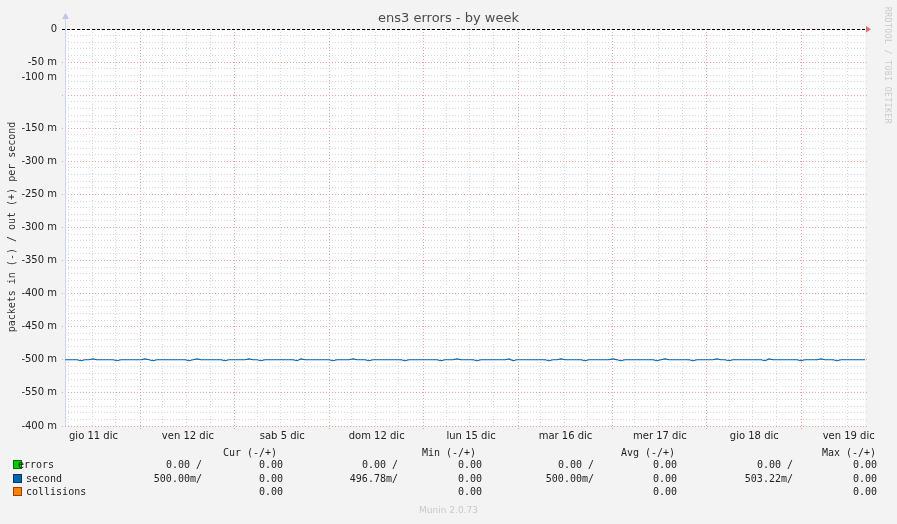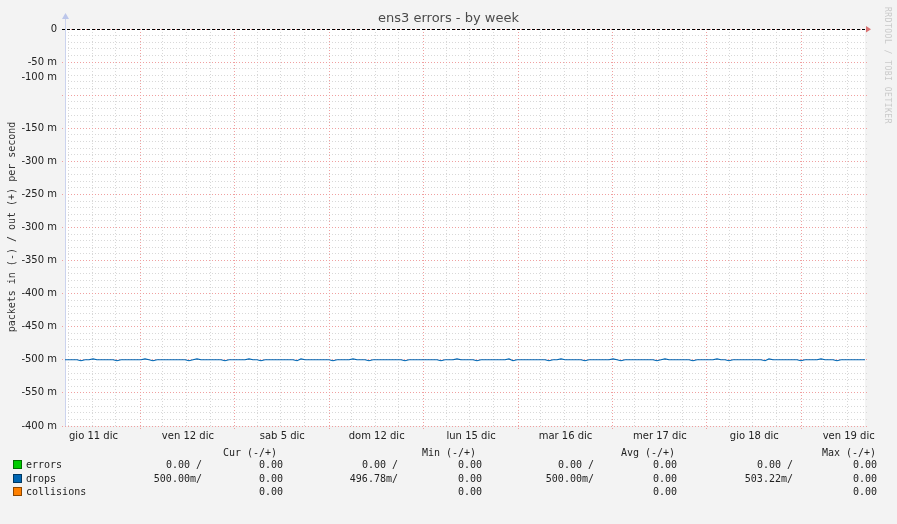--- a/index.html
+++ b/index.html
@@ -174,40 +174,41 @@
       <div class="xtick" style="left: 659.9px;">mer 17 dic</div>
       <div class="xtick" style="left: 754.3px;">gio 18 dic</div>
       <div class="xtick" style="left: 848.7px;">ven 19 dic</div>
     </div>
   <div id="legend">
       <div class="lheader" style="left: 250px; top: 447px;">Cur (-/+)</div>
       <div class="lheader" style="left: 449px; top: 447px;">Min (-/+)</div>
       <div class="lheader" style="left: 648px; top: 447px;">Avg (-/+)</div>
       <div class="lheader" style="left: 849px; top: 447px;">Max (-/+)</div>
       <div class="lswatch" style="left: 13px; top: 460px; background: rgb(0, 204, 0);"></div>
-      <div class="llabel" style="left: 26px; top: 459px;">errors</div>
+      <div class="llabel" style="left: 18px; top: 459px;">errors</div>
       <div class="lcell" style="right: 695px; top: 459px;">0.00 /</div>
       <div class="lcell" style="right: 614px; top: 459px;">0.00</div>
       <div class="lcell" style="right: 499px; top: 459px;">0.00 /</div>
       <div class="lcell" style="right: 415px; top: 459px;">0.00</div>
       <div class="lcell" style="right: 303px; top: 459px;">0.00 /</div>
       <div class="lcell" style="right: 220px; top: 459px;">0.00</div>
       <div class="lcell" style="right: 104px; top: 459px;">0.00 /</div>
       <div class="lcell" style="right: 20px; top: 459px;">0.00</div>
       <div class="lswatch" style="left: 13px; top: 473.5px; background: rgb(0, 102, 179);"></div>
-      <div class="llabel" style="left: 26px; top: 472.5px;">drops</div>
+      <div class="llabel" style="left: 26px; top: 472.5px;">second</div>
       <div class="lcell" style="right: 695px; top: 472.5px;">500.00m/</div>
       <div class="lcell" style="right: 614px; top: 472.5px;">0.00</div>
       <div class="lcell" style="right: 499px; top: 472.5px;">496.78m/</div>
       <div class="lcell" style="right: 415px; top: 472.5px;">0.00</div>
       <div class="lcell" style="right: 303px; top: 472.5px;">500.00m/</div>
       <div class="lcell" style="right: 220px; top: 472.5px;">0.00</div>
       <div class="lcell" style="right: 104px; top: 472.5px;">503.22m/</div>
       <div class="lcell" style="right: 20px; top: 472.5px;">0.00</div>
       <div class="lswatch" style="left: 13px; top: 487px; background: rgb(255, 128, 0);"></div>
       <div class="llabel" style="left: 26px; top: 486px;">collisions</div>
       <div class="lcell" style="right: 614px; top: 486px;">0.00</div>
       <div class="lcell" style="right: 415px; top: 486px;">0.00</div>
       <div class="lcell" style="right: 220px; top: 486px;">0.00</div>
       <div class="lcell" style="right: 20px; top: 486px;">0.00</div>
     </div>
 
+  <div class="version">Munin 2.0.73</div>
 </div>
 
 </body></html>

